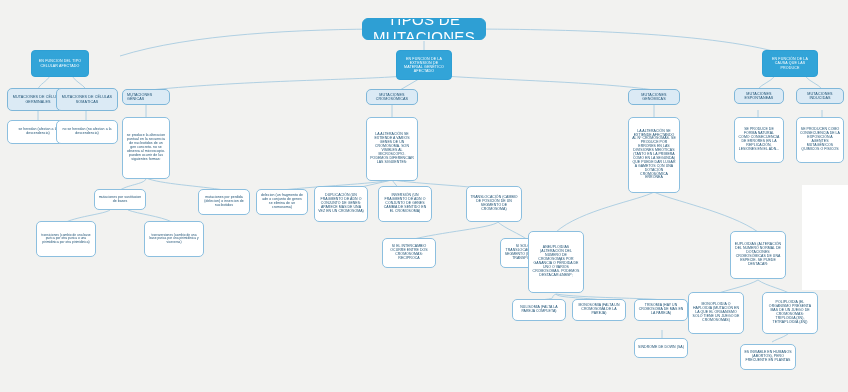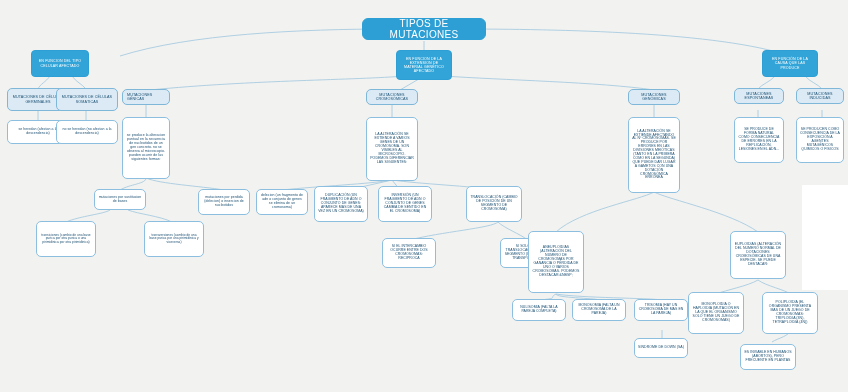--- a/index.html
+++ b/index.html
@@ -32,21 +32,21 @@
     border-radius: 5px;
     overflow: hidden;
     line-height: 1.12;
     padding: 2px 3px;
   }
   
   .n-root {
     background: #2e9fd4;
     border: 1px solid #2e9fd4;
     color: #ffffff;
-    font-size: 10px;
+    font-size: 15px;
     letter-spacing: 0.3px;
     border-radius: 6px;
   }
   
   .n-l1 {
     background: #32a4d8;
     border: 1px solid #2e9fd4;
     color: #ffffff;
     font-size: 3.6px;
     letter-spacing: 0.15px;

